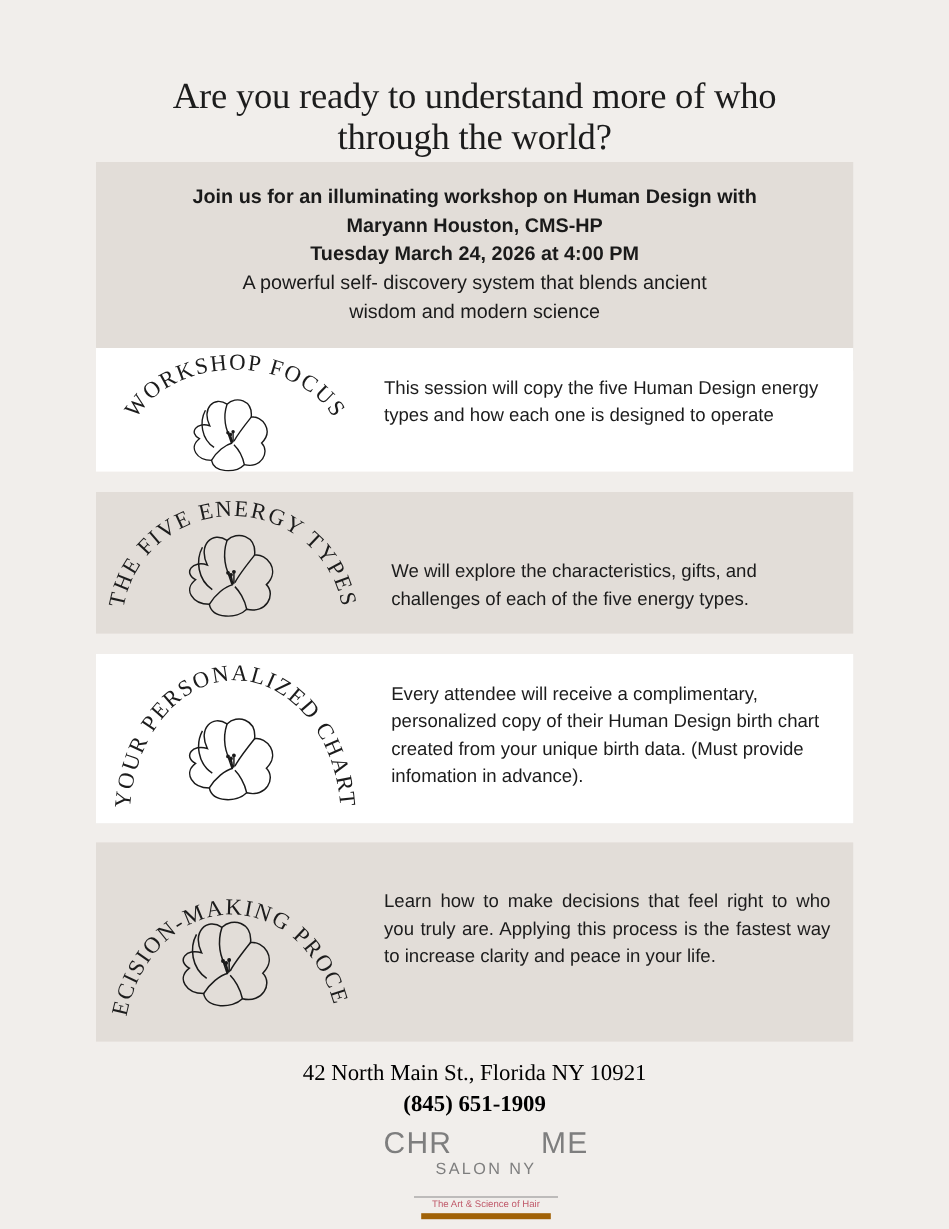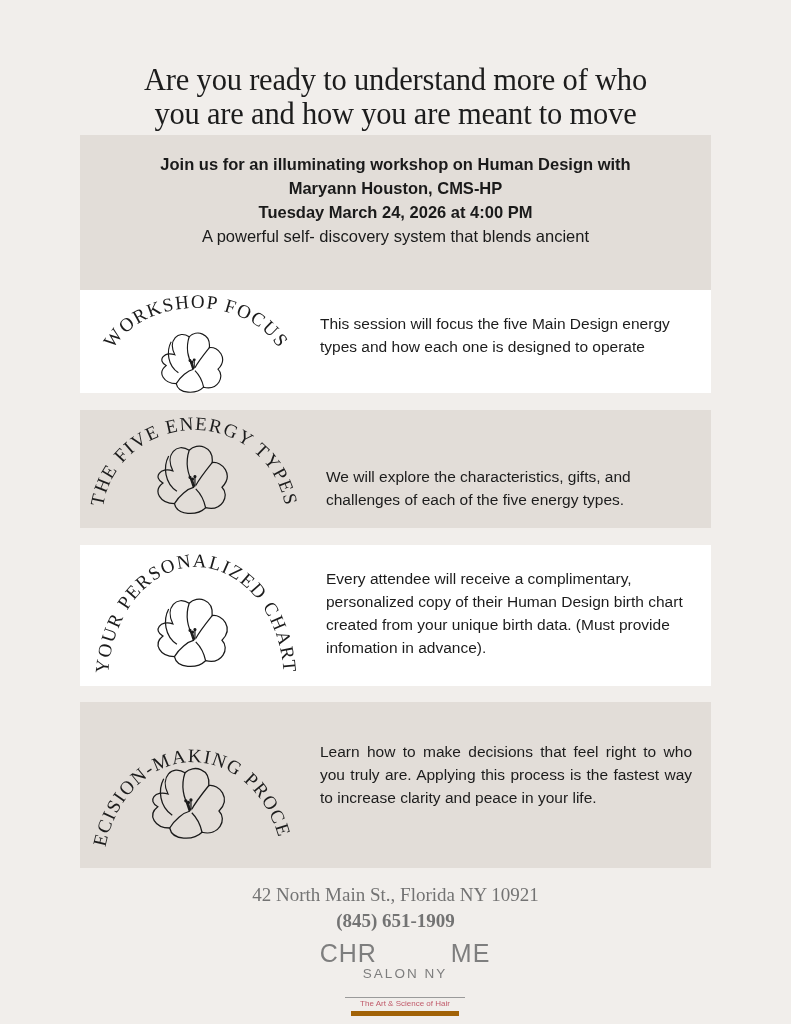--- a/index.html
+++ b/index.html
@@ -82,21 +82,21 @@
     }
 
     .footer-addr {
       position: absolute;
       left: 0;
       width: 791px;
       text-align: center;
       font-family: "Liberation Serif", serif;
       font-size: 19px;
       line-height: 24px;
-      color: #737373;
+      color: #000000;
     }
     .logo {
       position: absolute;
       left: 345px;
       top: 940px;
       width: 120px;
       text-align: center;
     }
     .logo .brand {
       font-family: "Liberation Sans", sans-serif;
@@ -124,29 +124,29 @@
       border-bottom: 5px solid #a16207;
       padding-bottom: 2px;
       margin: 0 6px;
     }
   </style>
 </head>
 <body>
 
 <div class="headline">
   <span>Are you ready to understand more of who</span>
-  <span>you are and how you are meant to move</span>
   <span>through the world?</span>
 </div>
 
 <div class="panel gray intro">
   <span class="b">Join us for an illuminating workshop on Human Design with</span>
   <span class="b">Maryann Houston, CMS-HP</span>
   <span class="b">Tuesday March 24, 2026 at 4:00 PM</span>
   <span class="r">A powerful self- discovery system that blends ancient</span>
+  <span class="r">wisdom and modern science</span>
 </div>
 
 <div class="panel white feature" style="top:290px;height:103px;">
   <div class="icon-wrap" style="top:0;height:103px;">
     <svg width="220" height="103" viewBox="0 0 220 103">
       <defs>
         <path id="arc1" d="M 22 86 A 90 68 0 0 1 202 86"></path>
       </defs>
       <text class="arc-text">
         <textPath href="#arc1" startOffset="50%" text-anchor="middle">WORKSHOP FOCUS</textPath>
@@ -158,21 +158,21 @@
         <path d="M88 30 C80 40, 72 50, 68 58"></path>
         <path d="M42 80 C48 70, 58 62, 66 60"></path>
         <path d="M80 85 C78 75, 72 66, 68 62"></path>
         <circle cx="64" cy="50" r="1.2" fill="#1a1a1a"></circle>
         <circle cx="67" cy="47" r="1.2" fill="#1a1a1a"></circle>
         <circle cx="61" cy="48" r="1.2" fill="#1a1a1a"></circle>
         <path d="M64 50 L66 60 M67 47 L67 59 M61 48 L65 60"></path>
       </g>
     </svg>
   </div>
-  <div class="desc" style="top:22px;">This session will focus the five Main Design energy types and how each one is designed to operate</div>
+  <div class="desc" style="top:22px;">This session will copy the five Human Design energy types and how each one is designed to operate</div>
 </div>
 
 <div class="panel gray feature" style="top:410px;height:118px;">
   <div class="icon-wrap" style="top:0;height:118px;">
     <svg width="220" height="118" viewBox="0 0 220 118">
       <defs>
         <path id="arc2" d="M 18 110 A 92 90 0 0 1 202 110"></path>
       </defs>
       <text class="arc-text">
         <textPath href="#arc2" startOffset="50%" text-anchor="middle">THE FIVE ENERGY TYPES</textPath>

